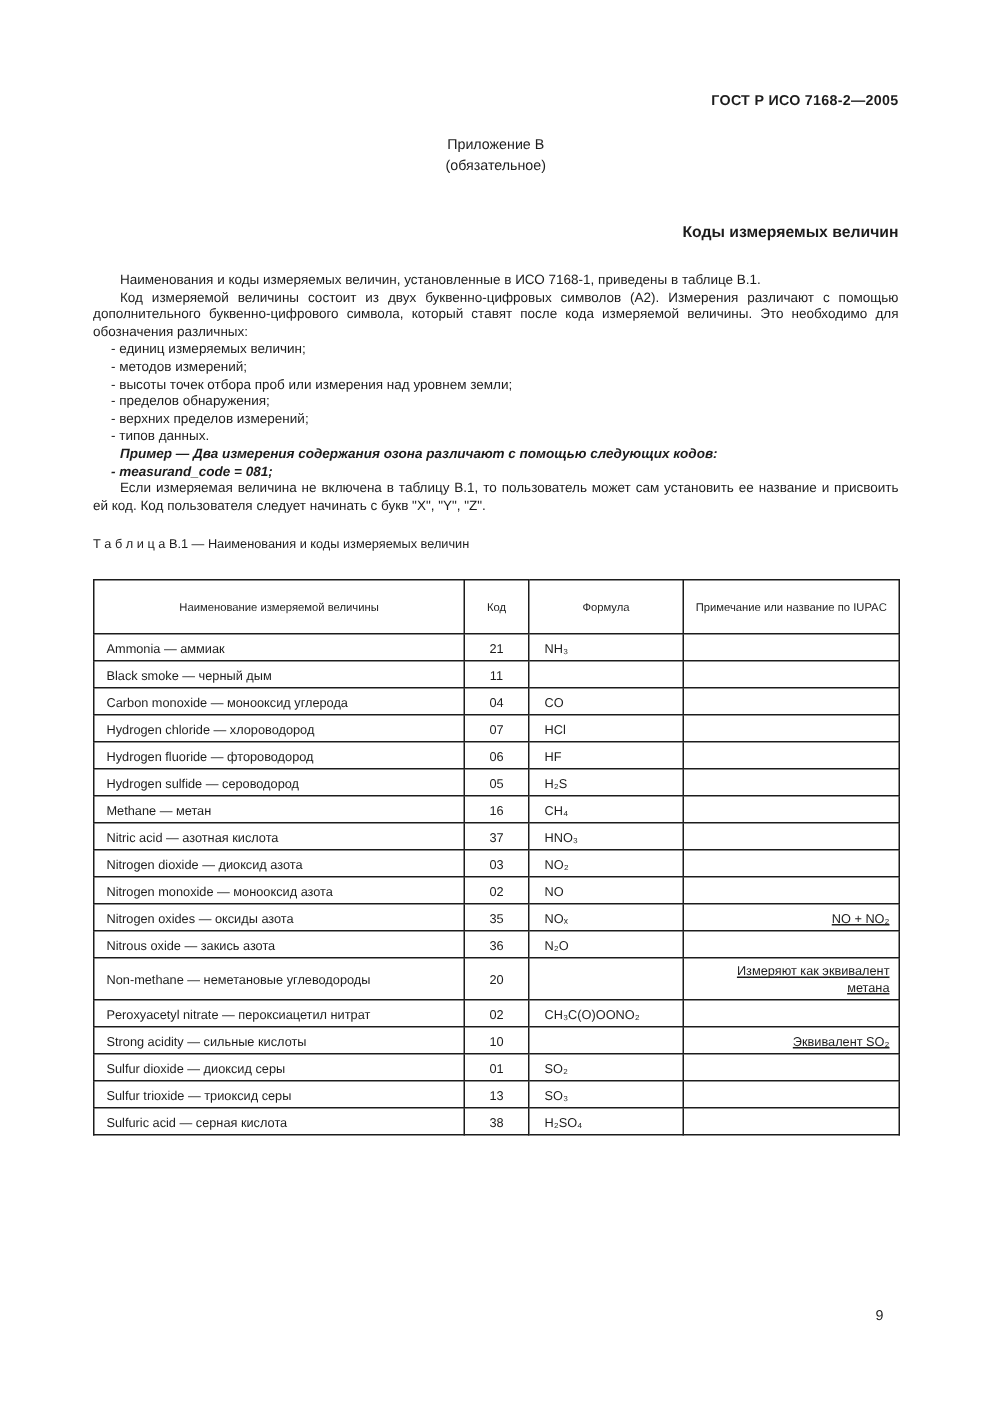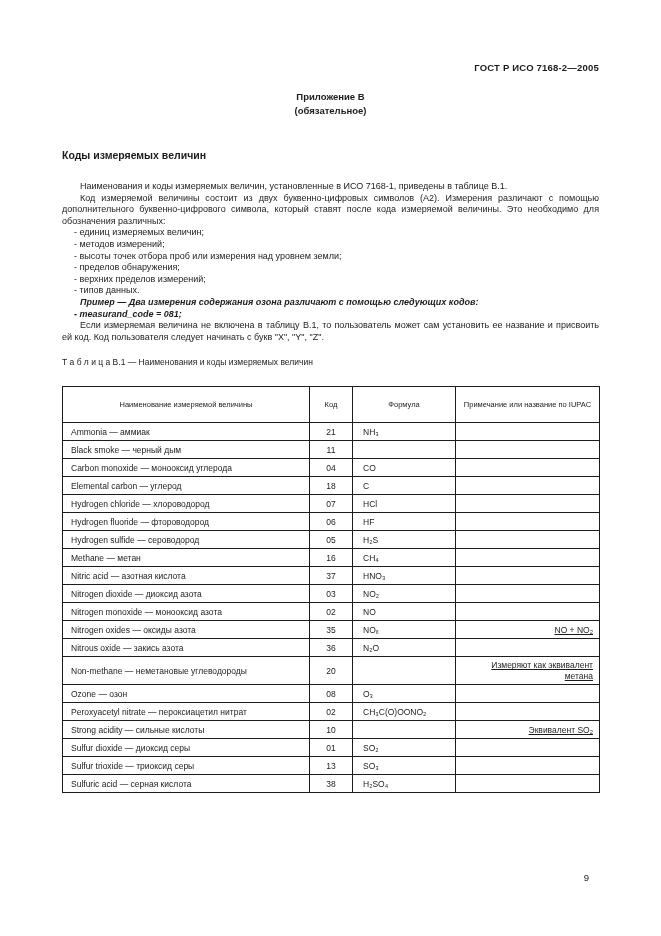--- a/index.html
+++ b/index.html
@@ -7,22 +7,22 @@
   body {
     width:661px; height:936px; position:relative;
     font-family:"Liberation Sans","DejaVu Sans",sans-serif;
     color:#1c1c1c; -webkit-font-smoothing:antialiased;
   }
   .doc-code {
     position:absolute; top:62px; right:62px;
     font-size:9.5px; font-weight:bold; letter-spacing:.2px;
   }
   .content { position:absolute; left:62px; top:90px; width:537px; }
-  .annex-head { text-align:center; font-weight:bold; font-size:9.5px; line-height:13.5px; }
-  .title { text-align:left; font-weight:bold; font-size:10.5px; margin-top:32px; margin-bottom:20px; }
+  .annex-head { text-align:center; font-weight:normal; font-size:9.5px; line-height:13.5px; }
+  .title { text-align:right; font-weight:bold; font-size:10.5px; margin-top:32px; margin-bottom:20px; }
   .para { font-size:9px; line-height:11.6px; text-align:justify; }
   .indent { text-indent:18px; }
   .dash-list { font-size:9px; line-height:11.6px; padding-left:12px; }
   .example { font-weight:bold; font-style:italic; }
   .table-caption { font-size:8.5px; margin-top:14px; margin-bottom:19px; }
   table {
     width:537px; border-collapse:collapse; table-layout:fixed;
     font-size:8.5px; line-height:10.5px;
   }
   th, td { border:1px solid #1c1c1c; vertical-align:middle; }
@@ -106,26 +106,20 @@
           <td class="cell-formula"></td>
           <td class="cell-note"></td>
         </tr>
         <tr>
           <td class="cell-name">Carbon monoxide — монооксид углерода</td>
           <td class="cell-code">04</td>
           <td class="cell-formula">CO</td>
           <td class="cell-note"></td>
         </tr>
         <tr>
-          <td class="cell-name">Elemental carbon — углерод</td>
-          <td class="cell-code">18</td>
-          <td class="cell-formula">C</td>
-          <td class="cell-note"></td>
-        </tr>
-        <tr>
           <td class="cell-name">Hydrogen chloride — хлороводород</td>
           <td class="cell-code">07</td>
           <td class="cell-formula">HCl</td>
           <td class="cell-note"></td>
         </tr>
         <tr>
           <td class="cell-name">Hydrogen fluoride — фтороводород</td>
           <td class="cell-code">06</td>
           <td class="cell-formula">HF</td>
           <td class="cell-note"></td>
@@ -172,26 +166,20 @@
           <td class="cell-formula">N₂O</td>
           <td class="cell-note"></td>
         </tr>
         <tr>
           <td class="cell-name">Non-methane — неметановые углеводороды</td>
           <td class="cell-code">20</td>
           <td class="cell-formula"></td>
           <td class="cell-note">Измеряют как эквивалент метана</td>
         </tr>
         <tr>
-          <td class="cell-name">Ozone — озон</td>
-          <td class="cell-code">08</td>
-          <td class="cell-formula">O₃</td>
-          <td class="cell-note"></td>
-        </tr>
-        <tr>
           <td class="cell-name">Peroxyacetyl nitrate — пероксиацетил нитрат</td>
           <td class="cell-code">02</td>
           <td class="cell-formula">CH₃C(O)OONO₂</td>
           <td class="cell-note"></td>
         </tr>
         <tr>
           <td class="cell-name">Strong acidity — сильные кислоты</td>
           <td class="cell-code">10</td>
           <td class="cell-formula"></td>
           <td class="cell-note">Эквивалент SO₂</td>

